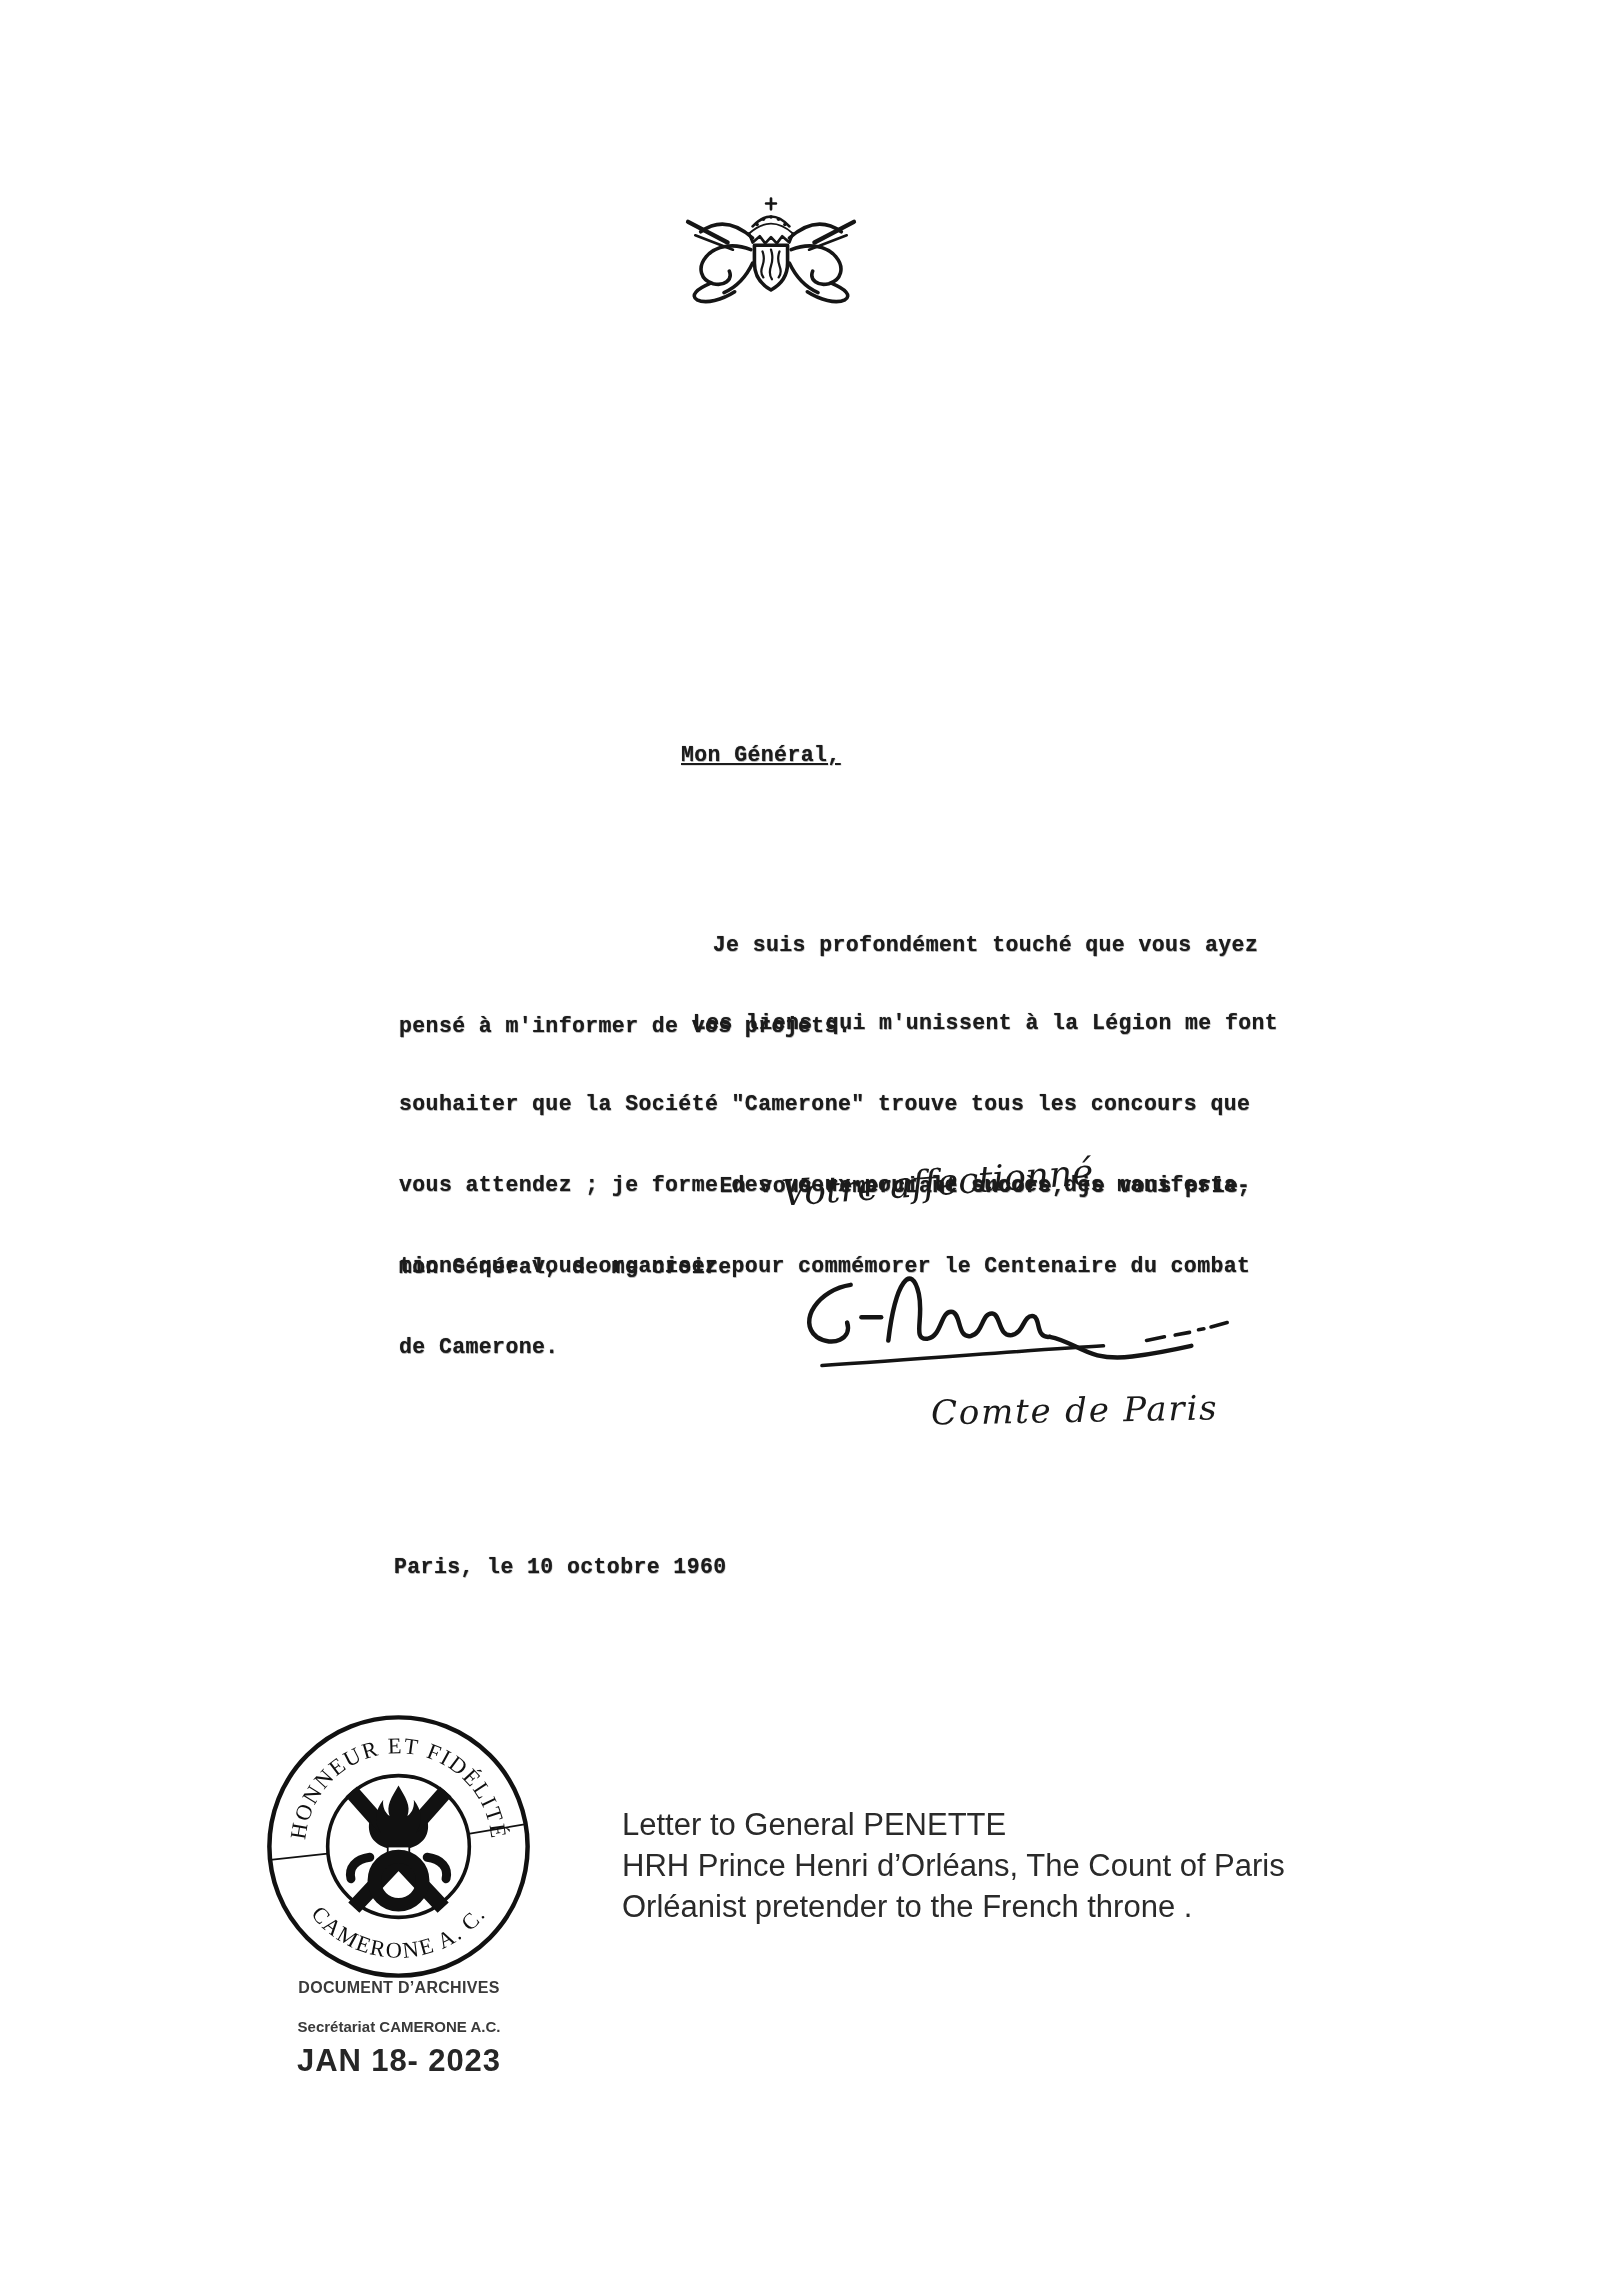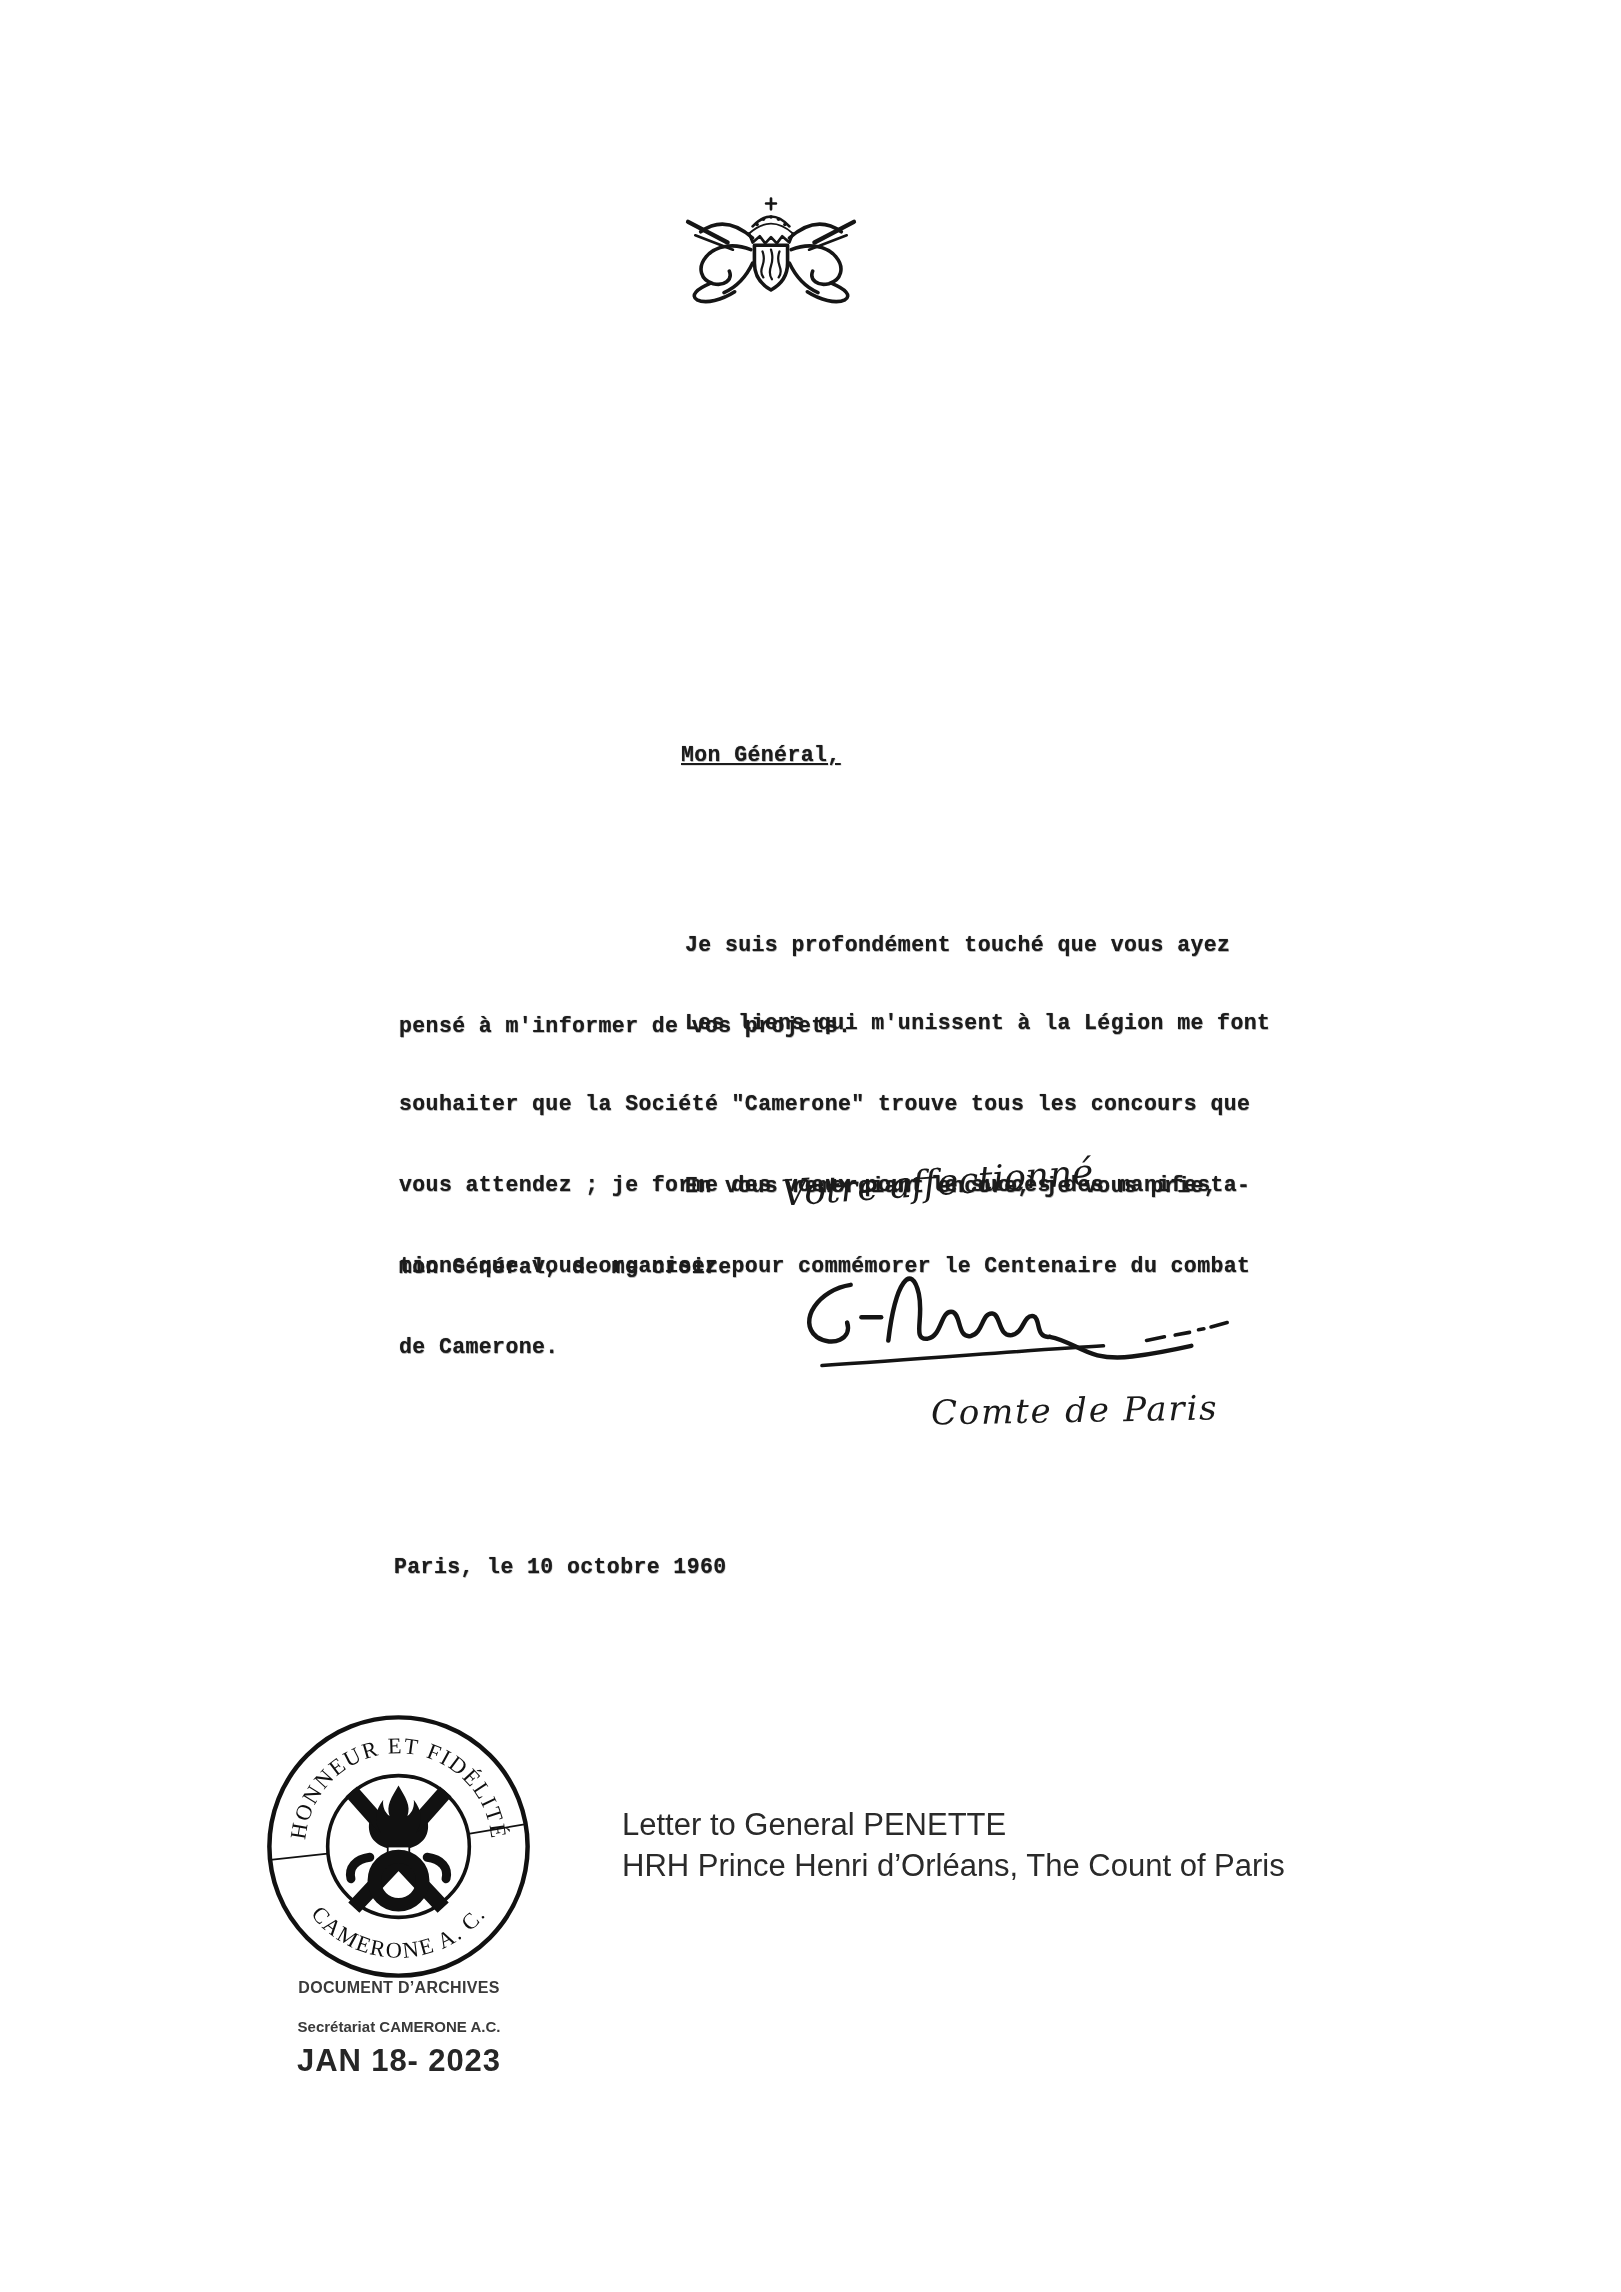--- a/index.html
+++ b/index.html
@@ -15,21 +15,21 @@
     font-size:21.5px;
     letter-spacing:0.4px;
     text-shadow:0 0 0.9px rgba(25,25,25,0.65), 0.5px 0.5px 0 rgba(40,40,40,0.30);
     white-space:pre;
   }
   .salutation { position:absolute; left:681px; top:743px;text-decoration:underline; }
   .para { position:absolute; left:399px; width:887px; line-height:27px; }
   #para1 { top:878px; }
   #para2 { top:956px;font-family:Liberation Mono, monospace; }
   #para3 { top:1119px; }
-  .line.first { padding-left:286px; }
+  .line.first { padding-left:286px;text-align:center; }
   .dateline { position:absolute; left:394px; top:1555px; }
 
   
   .handwriting {
     font-family:"DejaVu Serif", serif;
     font-style:italic;
     color:#1a1a1a;
     white-space:nowrap;
   }
   .closing { position:absolute; left:781px; top:1162px; font-size:36px; transform:rotate(-4deg); }
@@ -158,16 +158,17 @@
 
   <div class="seal-caption">
     <div class="l1">DOCUMENT D’ARCHIVES</div>
     <div class="l2">Secrétariat CAMERONE A.C.</div>
     <div class="stamp-date">JAN 18- 2023</div>
   </div>
 
   <div class="photo-caption">
     <div>Letter to General PENETTE</div>
     <div>HRH Prince Henri d’Orléans, The Count of Paris</div>
+    <div>Orléanist pretender to the French throne .</div>
   </div>
 
 </div>
 
 
 </body></html>

